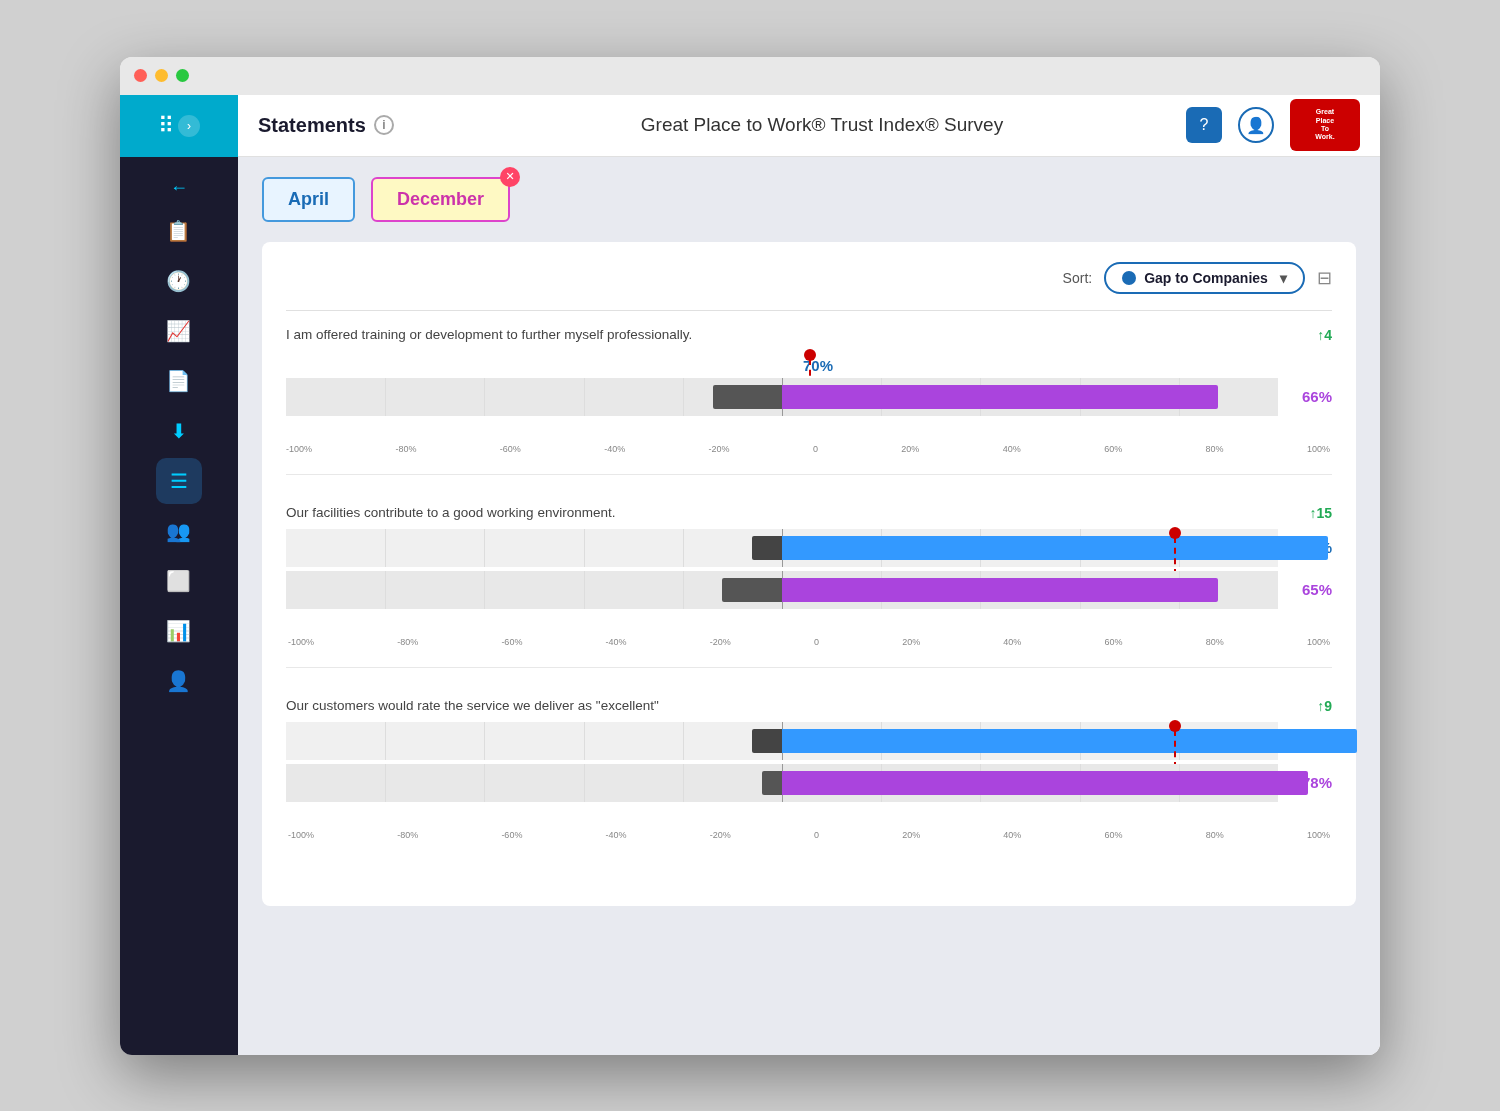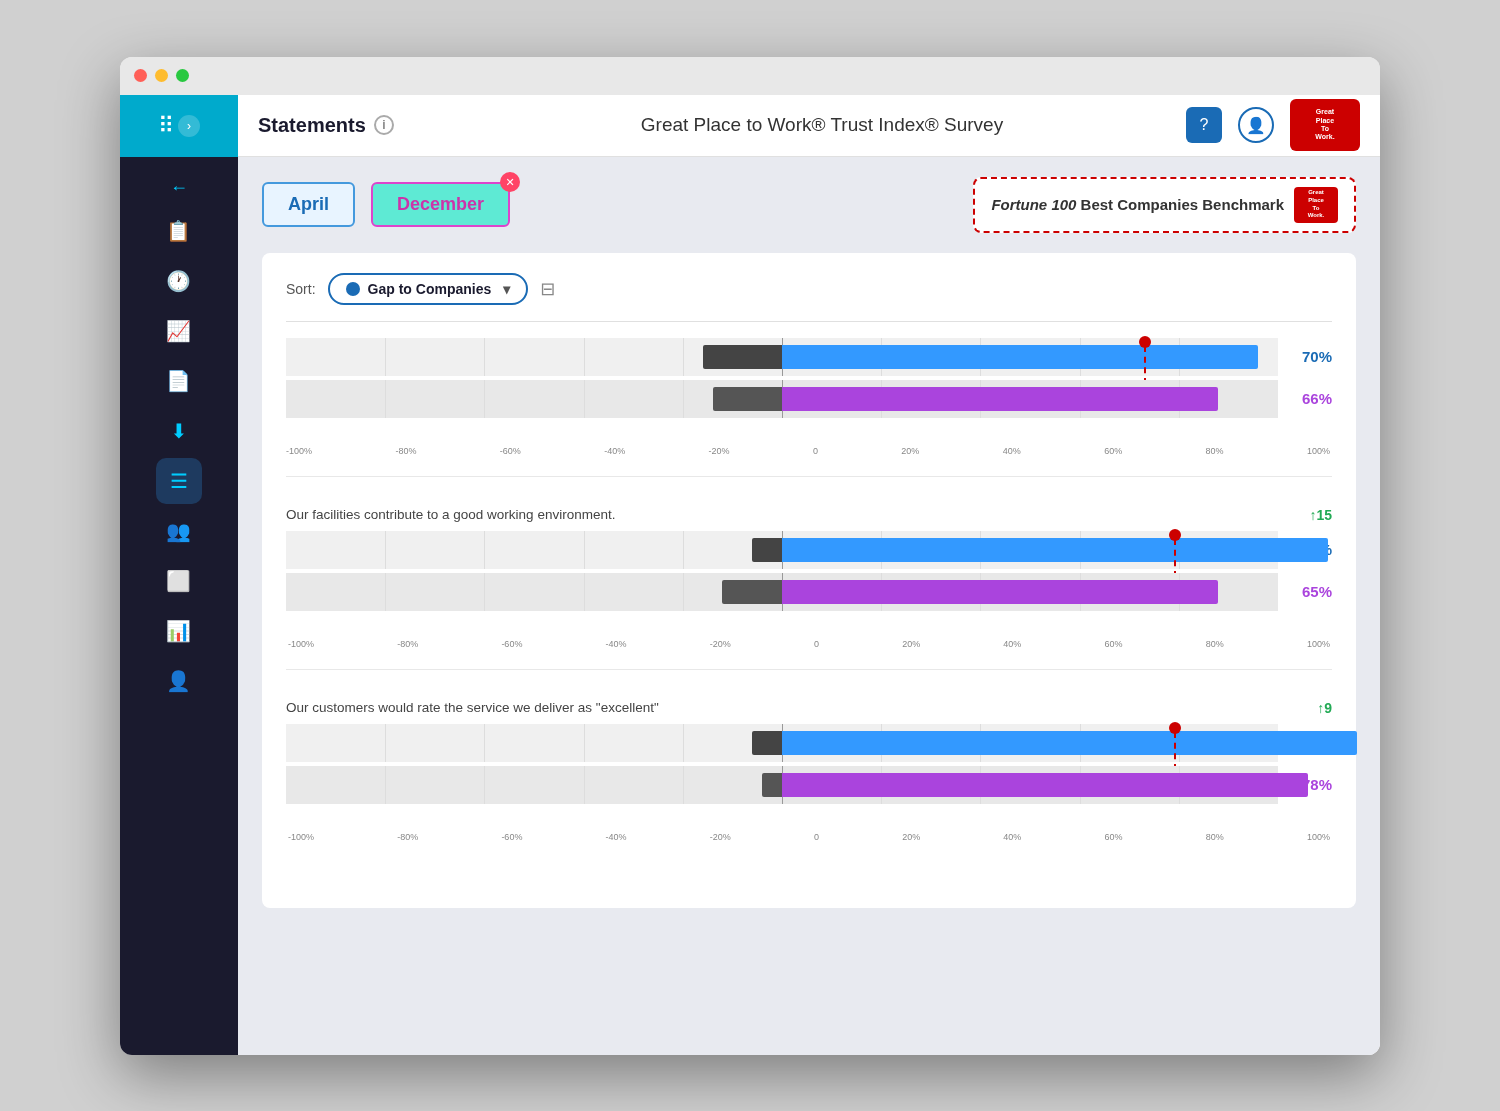--- a/index.html
+++ b/index.html
@@ -179,21 +179,21 @@
       background: #e8f4ff;
       border: 2px solid #4499dd;
       border-radius: 6px;
       padding: 10px 24px;
       font-size: 18px;
       font-weight: 600;
       color: #1a6bb5;
       cursor: pointer;
     }
     .filter-btn-pink {
-      background: #5eead4;
+      background: #fef9c3;
       border: 2px solid #dd44cc;
       border-radius: 6px;
       padding: 10px 24px;
       font-size: 18px;
       font-weight: 600;
       color: #cc33aa;
       cursor: pointer;
       position: relative;
     }
     .close-badge {
@@ -234,21 +234,21 @@
     .chart-container {
       background: white;
       border-radius: 8px;
       padding: 20px 24px 16px;
     }
 
     
     .sort-row {
       display: flex;
       align-items: center;
-      justify-content: flex-start;
+      justify-content: flex-end;
       gap: 12px;
       margin-bottom: 16px;
     }
     .sort-label {
       font-size: 14px;
       color: #555;
       font-weight: 500;
     }
     .sort-select {
       display: flex; align-items: center; gap: 8px;
@@ -393,47 +393,43 @@
       </div>
 
       <div class="content-area">
 
         <div class="filters-row">
           <button class="filter-btn-blue">April</button>
           <div style="position:relative;">
             <button class="filter-btn-pink">December</button>
             <div class="close-badge">✕</div>
           </div>
-          <div class="benchmark-box">
-            <span class="benchmark-text">
-              <em>Fortune 100</em> Best Companies Benchmark
-            </span>
-            <div class="benchmark-gptw">
-              <span style="font-size:6px;font-weight:900;line-height:1.3;">Great<br>Place<br>To<br>Work.</span>
-            </div>
-          </div>
         </div>
 
         <div class="chart-container">
 
           <div class="sort-row">
             <span class="sort-label">Sort:</span>
             <div class="sort-select">
               <div class="sort-dot"></div>
               <span>Gap to Companies</span>
               <span class="sort-icon">▾</span>
             </div>
             <span class="filter-icon-btn">⊟</span>
           </div>
 
           <hr style="border:none;border-top:1px solid #e0e0e0;margin-bottom:16px;">
 
           <div class="statement-block">
-
-            <div style="display:flex;align-items:center;gap:6px;margin-bottom:4px;">
+            <div class="statement-header">
+              <span class="statement-text">I am offered training or development to further myself professionally.</span>
+              <span class="gap-indicator">↑4</span>
+            </div>
+
+            <div style="display:flex;align-items:center;gap:6px;margin-bottom:4px;flex-direction:column;">
               <div style="flex:1;position:relative;height:38px;background:#f0f0f0;">
 
                 <div style="position:absolute;left:10%;top:0;bottom:0;width:1px;background:#ddd;"></div>
                 <div style="position:absolute;left:20%;top:0;bottom:0;width:1px;background:#ddd;"></div>
                 <div style="position:absolute;left:30%;top:0;bottom:0;width:1px;background:#ddd;"></div>
                 <div style="position:absolute;left:40%;top:0;bottom:0;width:1px;background:#ddd;"></div>
                 <div style="position:absolute;left:50%;top:0;bottom:0;width:1px;background:#999;"></div>
                 <div style="position:absolute;left:60%;top:0;bottom:0;width:1px;background:#ddd;"></div>
                 <div style="position:absolute;left:70%;top:0;bottom:0;width:1px;background:#ddd;"></div>
                 <div style="position:absolute;left:80%;top:0;bottom:0;width:1px;background:#ddd;"></div>

